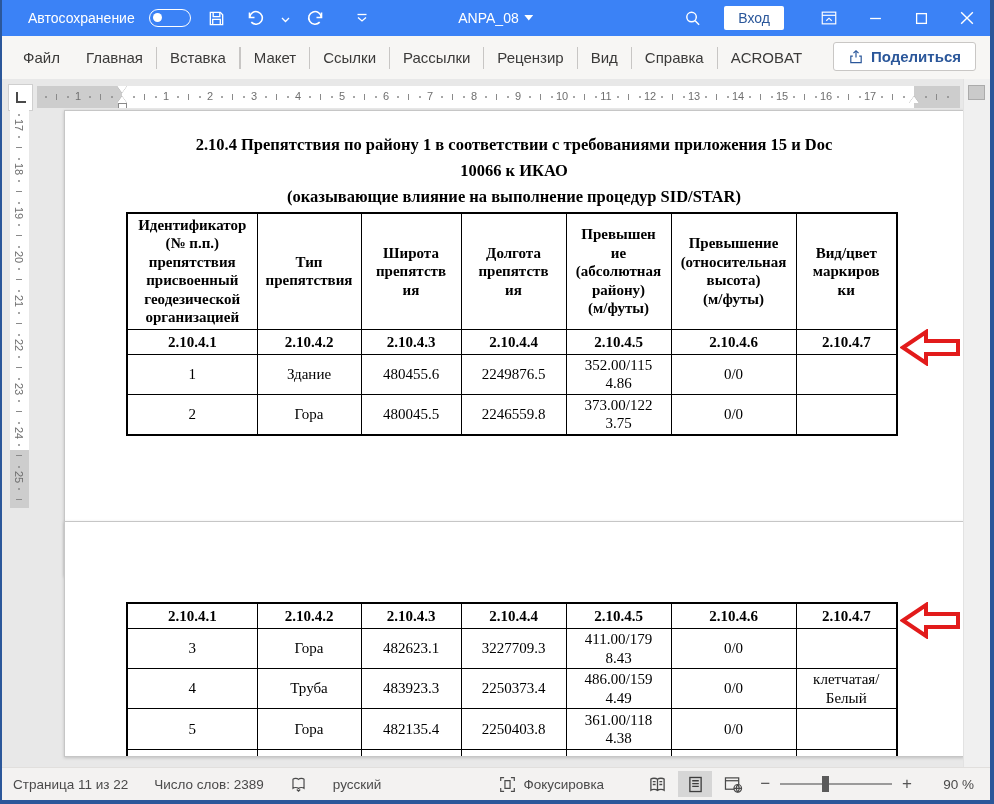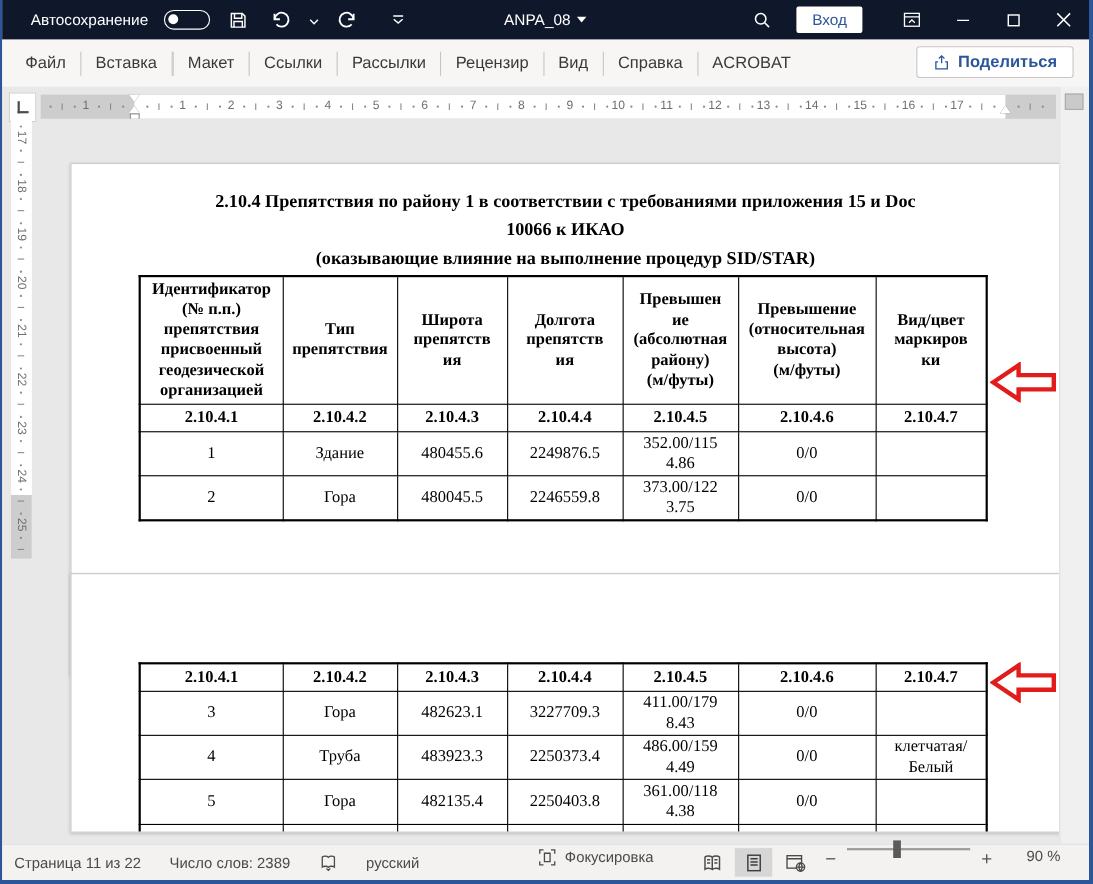--- a/index.html
+++ b/index.html
@@ -1,20 +1,20 @@
 <!DOCTYPE html>
 <html><head>
 <meta charset="utf-8">
 <style>
   html,body{margin:0;padding:0;}
   body{width:994px;height:804px;overflow:hidden;font-family:"Liberation Sans",sans-serif;background:#e8e8e8;}
   .app{position:relative;width:994px;height:804px;box-sizing:border-box;background:#e8e8e8;
        border-left:2px solid #2b579a;border-right:4px solid #2b579a;border-bottom:4px solid #2b579a;}
   
-  .titlebar{position:absolute;left:0;top:0;right:0;height:36px;background:#0f172a;color:#fff;
+  .titlebar{position:absolute;left:0;top:0;right:0;height:36px;background:#3b82f6;color:#fff;
             display:flex;align-items:center;font-size:14px;}
   .tb-left{display:flex;align-items:center;gap:14px;padding-left:26px;}
   .toggle{width:40px;height:16px;border:1.5px solid #fff;border-radius:9px;position:relative;}
   .toggle .knob{position:absolute;left:3px;top:2.5px;width:9px;height:9px;background:#fff;border-radius:50%;}
   .tb-icon{display:flex;align-items:center;justify-content:center;width:24px;height:24px;}
   .tb-center{position:absolute;left:50%;top:0;transform:translateX(-50%);height:36px;display:flex;align-items:center;gap:6px;font-size:14px;}
   .tb-right{position:absolute;right:0;top:0;height:36px;display:flex;align-items:center;}
   .signin{background:#fff;color:#2b579a;border-radius:2px;padding:4px 14px;font-size:14px;margin:0 22px 0 20px;}
   .winctl{width:46px;height:36px;display:flex;align-items:center;justify-content:center;}
   
@@ -37,40 +37,40 @@
   .rnum{position:absolute;font-size:11px;color:#6f6f6f;font-family:"Liberation Sans",sans-serif;}
   .tickline-h{position:absolute;width:1px;height:6px;background:#8a8a8a;top:8px;}
   .tickdot-h{position:absolute;width:2px;height:2px;background:#8a8a8a;border-radius:50%;top:10px;}
   .tickline-v{position:absolute;height:1px;width:6px;background:#8a8a8a;left:6px;}
   .tickdot-v{position:absolute;width:2px;height:2px;background:#8a8a8a;border-radius:50%;left:8px;}
   .ind-top{position:absolute;top:0;width:0;height:0;border-left:5px solid transparent;border-right:5px solid transparent;border-top:7px solid #fff;filter:drop-shadow(0 0 0.6px #555);}
   .ind-bot{position:absolute;bottom:5px;width:0;height:0;border-left:5px solid transparent;border-right:5px solid transparent;border-bottom:7px solid #fff;filter:drop-shadow(0 0 0.6px #555);}
   .ind-sq{position:absolute;bottom:-1px;width:9px;height:6px;background:#fff;border:1px solid #8a8a8a;box-sizing:border-box;}
   .page{position:absolute;left:62px;width:900px;background:#fff;border:1px solid #c6c6c6;box-sizing:border-box;
         box-shadow:0 1px 3px rgba(0,0,0,.18);overflow:hidden;}
-  .page1{top:31px;height:466px;margin-top:38px;}
+  .page1{top:31px;height:466px;}
   .page2{top:442px;height:236px;}
   .heading{margin-top:21px;text-align:center;font-family:"Liberation Serif",serif;font-weight:700;
            font-size:16.5px;line-height:26px;color:#000;}
   table.obst{border-collapse:collapse;table-layout:fixed;margin-left:61px;font-family:"Liberation Serif",serif;
              font-size:15px;color:#000;border:2px solid #000;}
   table.obst td{border:1.5px solid #000;text-align:center;vertical-align:middle;padding:1px 4px;
                 line-height:18.5px;white-space:pre-line;overflow:hidden;}
   table.obst td.hd{font-weight:700;}
   table.obst tr.ref td{font-weight:700;height:22px;line-height:20px;}
   .t1{margin-top:2px;}
   .arrow{position:absolute;width:62px;height:37px;}
   .scrollbar{position:absolute;right:0;top:0;width:26px;height:689px;background:#f0f0f0;border-left:1px solid #e2e2e2;}
   .sb-thumb{position:absolute;left:4px;top:6px;width:17px;height:15px;background:#cacaca;border:1px solid #ababab;box-sizing:border-box;}
   
   .statusbar{position:absolute;left:0;bottom:0;right:0;height:32px;background:#f3f2f1;border-top:1px solid #e1dfdd;
              display:flex;align-items:center;font-size:13.5px;color:#4a4a4a;}
   .sb-item{margin-right:26px;white-space:nowrap;display:flex;align-items:center;gap:8px;}
   .sb-left{display:flex;align-items:center;padding-left:11px;flex:0 0 auto;}
-  .sb-right{margin-left:auto;display:flex;align-items:flex-start;padding-right:26px;}
+  .sb-right{margin-left:auto;display:flex;align-items:center;padding-right:16px;}
   .viewbtn{width:34px;height:26px;display:flex;align-items:center;justify-content:center;margin:0 2px;}
   .viewbtn.active{background:#d6d6d6;}
   .zoom-minus,.zoom-plus{font-size:17px;color:#555;padding:0 8px;}
   .zoom-track{position:relative;width:112px;height:2px;background:#9a9a9a;margin:0 2px;}
   .zoom-handle{position:absolute;left:42px;top:-7px;width:7px;height:16px;background:#5a5a5a;}
   .zoom-label{margin-left:12px;min-width:42px;text-align:right;color:#4a4a4a;}
 </style>
 </head>
 <body>
 
@@ -148,20 +148,21 @@
         <svg width="14" height="14" viewBox="0 0 12 12" stroke="#fff" stroke-width="1.2">
             <path d="M1 1l10 10M11 1L1 11"></path>
           </svg>
       </span>
     </div>
   </div>
 
   <div class="ribbon">
     <div class="tabs">
         <span class="rtab">Файл</span>
+        <span class="rtab">Главная</span>
         <span class="tabsep"></span>
         <span class="rtab">Вставка</span>
         <span class="tabsep"></span>
         <span class="tabsep"></span>
         <span class="rtab">Макет</span>
         <span class="tabsep"></span>
         <span class="rtab">Ссылки</span>
         <span class="tabsep"></span>
         <span class="rtab">Рассылки</span>
         <span class="tabsep"></span>

